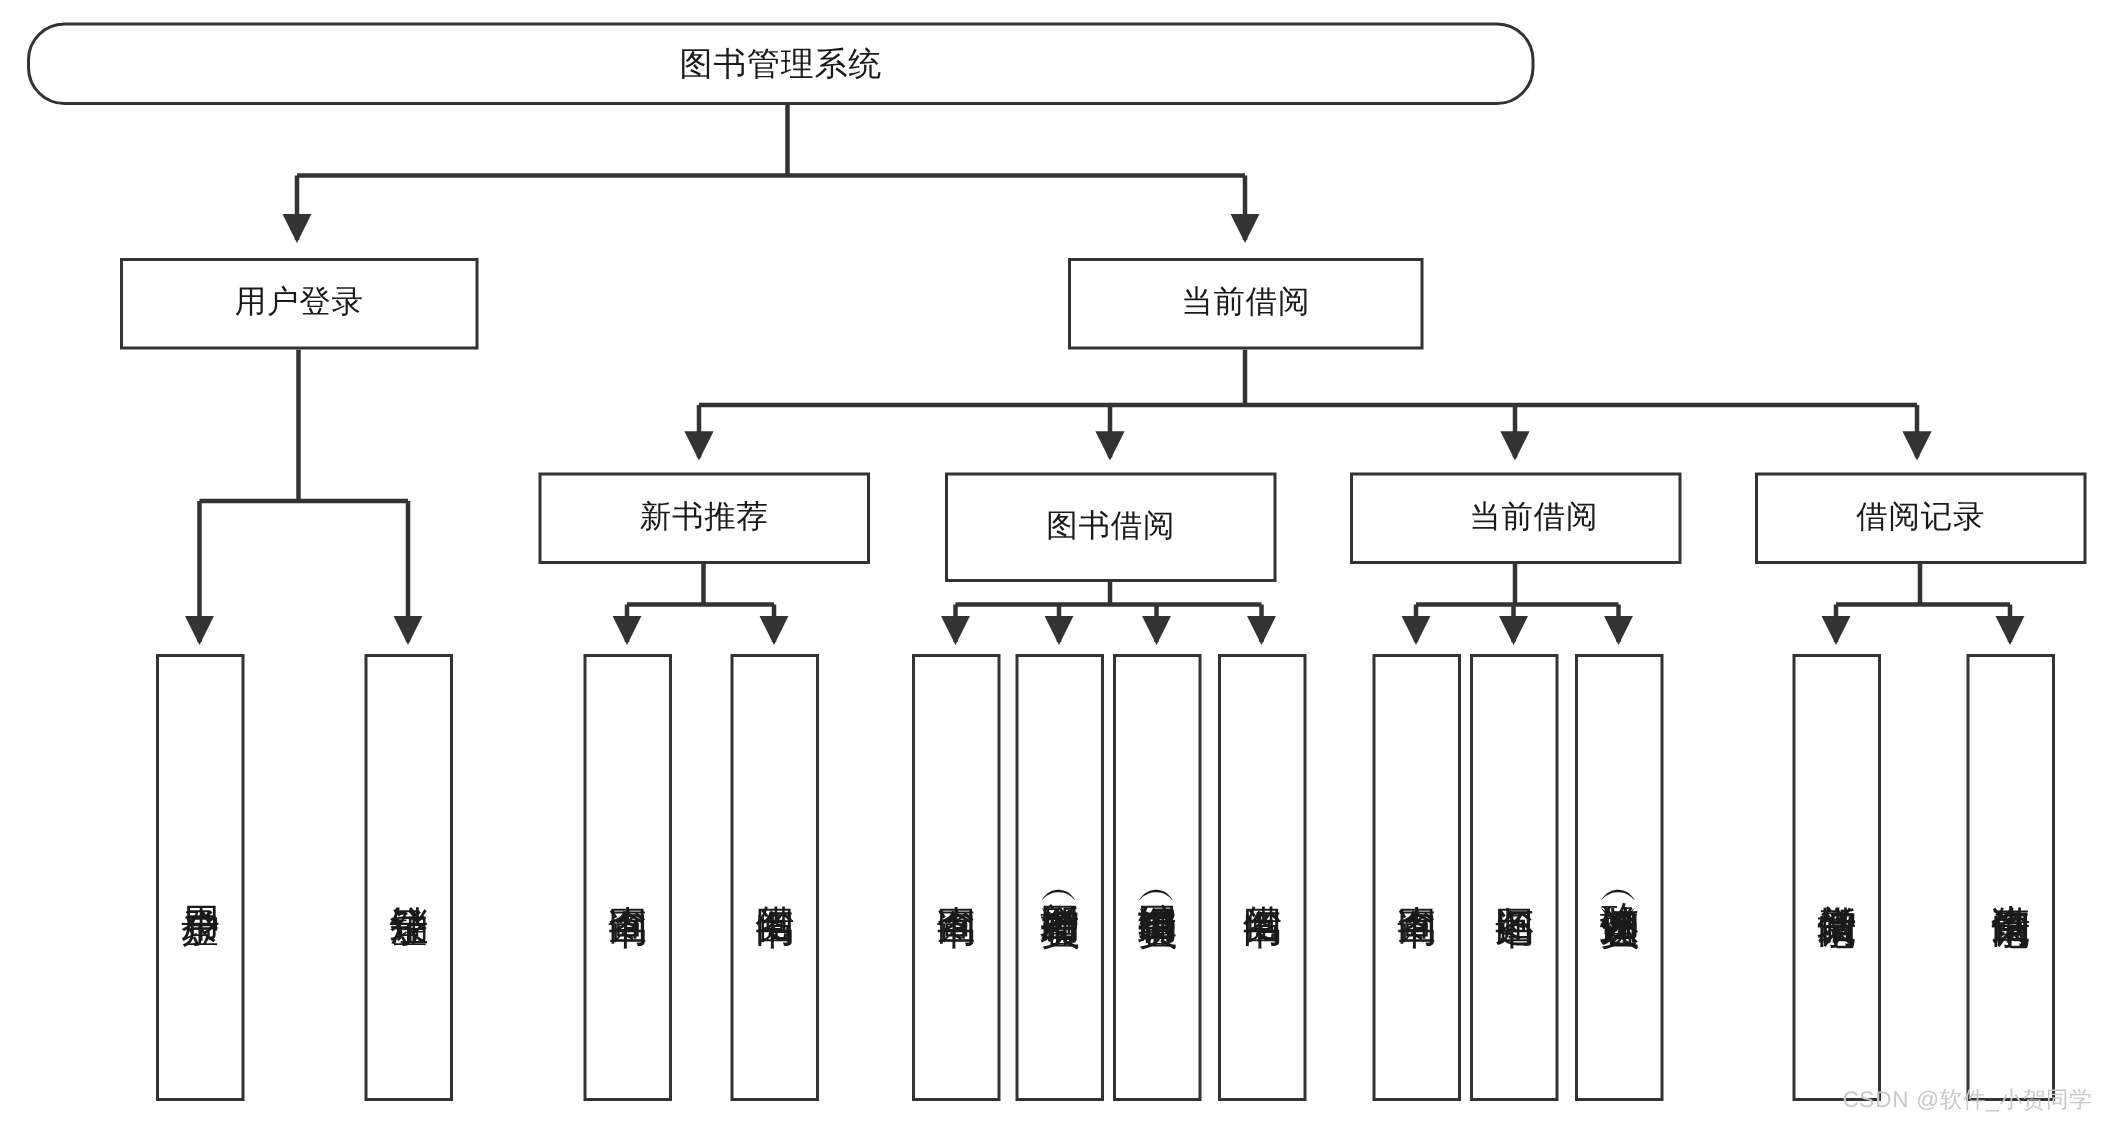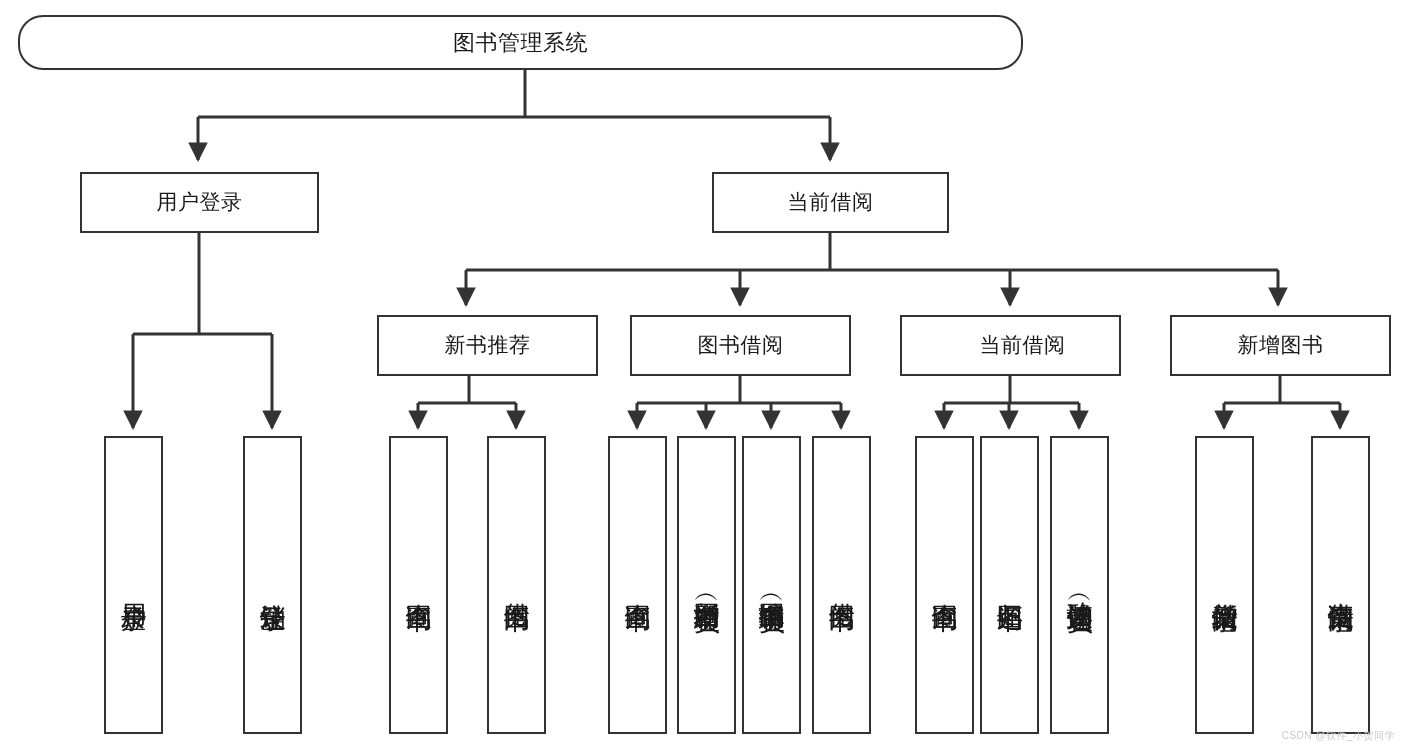--- a/index.html
+++ b/index.html
@@ -55,21 +55,21 @@
     letter-spacing: 1px;
     white-space: nowrap;
   }
   #root-node .label {
     font-size: 22px;
   }
   #watermark {
     position: absolute;
     right: 10px;
     bottom: 4px;
-    font-size: 10px;
+    font-size: 15px;
     color: #c9c9c9;
     letter-spacing: 0.5px;
     white-space: nowrap;
     pointer-events: none;
   }
 </style>
 </head>
 <body>
 
 <div id="canvas">
@@ -128,31 +128,31 @@
     <span class="label">图书管理系统</span>
   </div>
 
   <div class="node horiz" style="left:80px; top:172px; width:239px; height:61px;">
     <span class="label">用户登录</span>
   </div>
   <div class="node horiz" style="left:712px; top:172px; width:237px; height:61px;">
     <span class="label">当前借阅</span>
   </div>
 
-  <div class="node horiz" style="left:377px; top:315px; width:221px; height:61px;">
+  <div class="node horiz" style="left:359px; top:315px; width:221px; height:61px;">
     <span class="label">新书推荐</span>
   </div>
-  <div class="node horiz" style="left:630px; top:315px; width:221px; height:61px;">
+  <div class="node horiz" style="left:630px; top:315px; width:221px; height:73px;">
     <span class="label">图书借阅</span>
   </div>
   <div class="node horiz" style="left:900px; top:315px; width:221px; height:61px;padding-left:24px;">
     <span class="label">当前借阅</span>
   </div>
   <div class="node horiz" style="left:1170px; top:315px; width:221px; height:61px;">
-    <span class="label">新增图书</span>
+    <span class="label">借阅记录</span>
   </div>
 
   <div class="node vert" style="left:104px; top:436px; width:59px; height:298px;">
     <span class="label">用户登录</span>
   </div>
   <div class="node vert" style="left:243px; top:436px; width:59px; height:298px;">
     <span class="label">注销登录</span>
   </div>
 
   <div class="node vert" style="left:389px; top:436px; width:59px; height:298px;">

